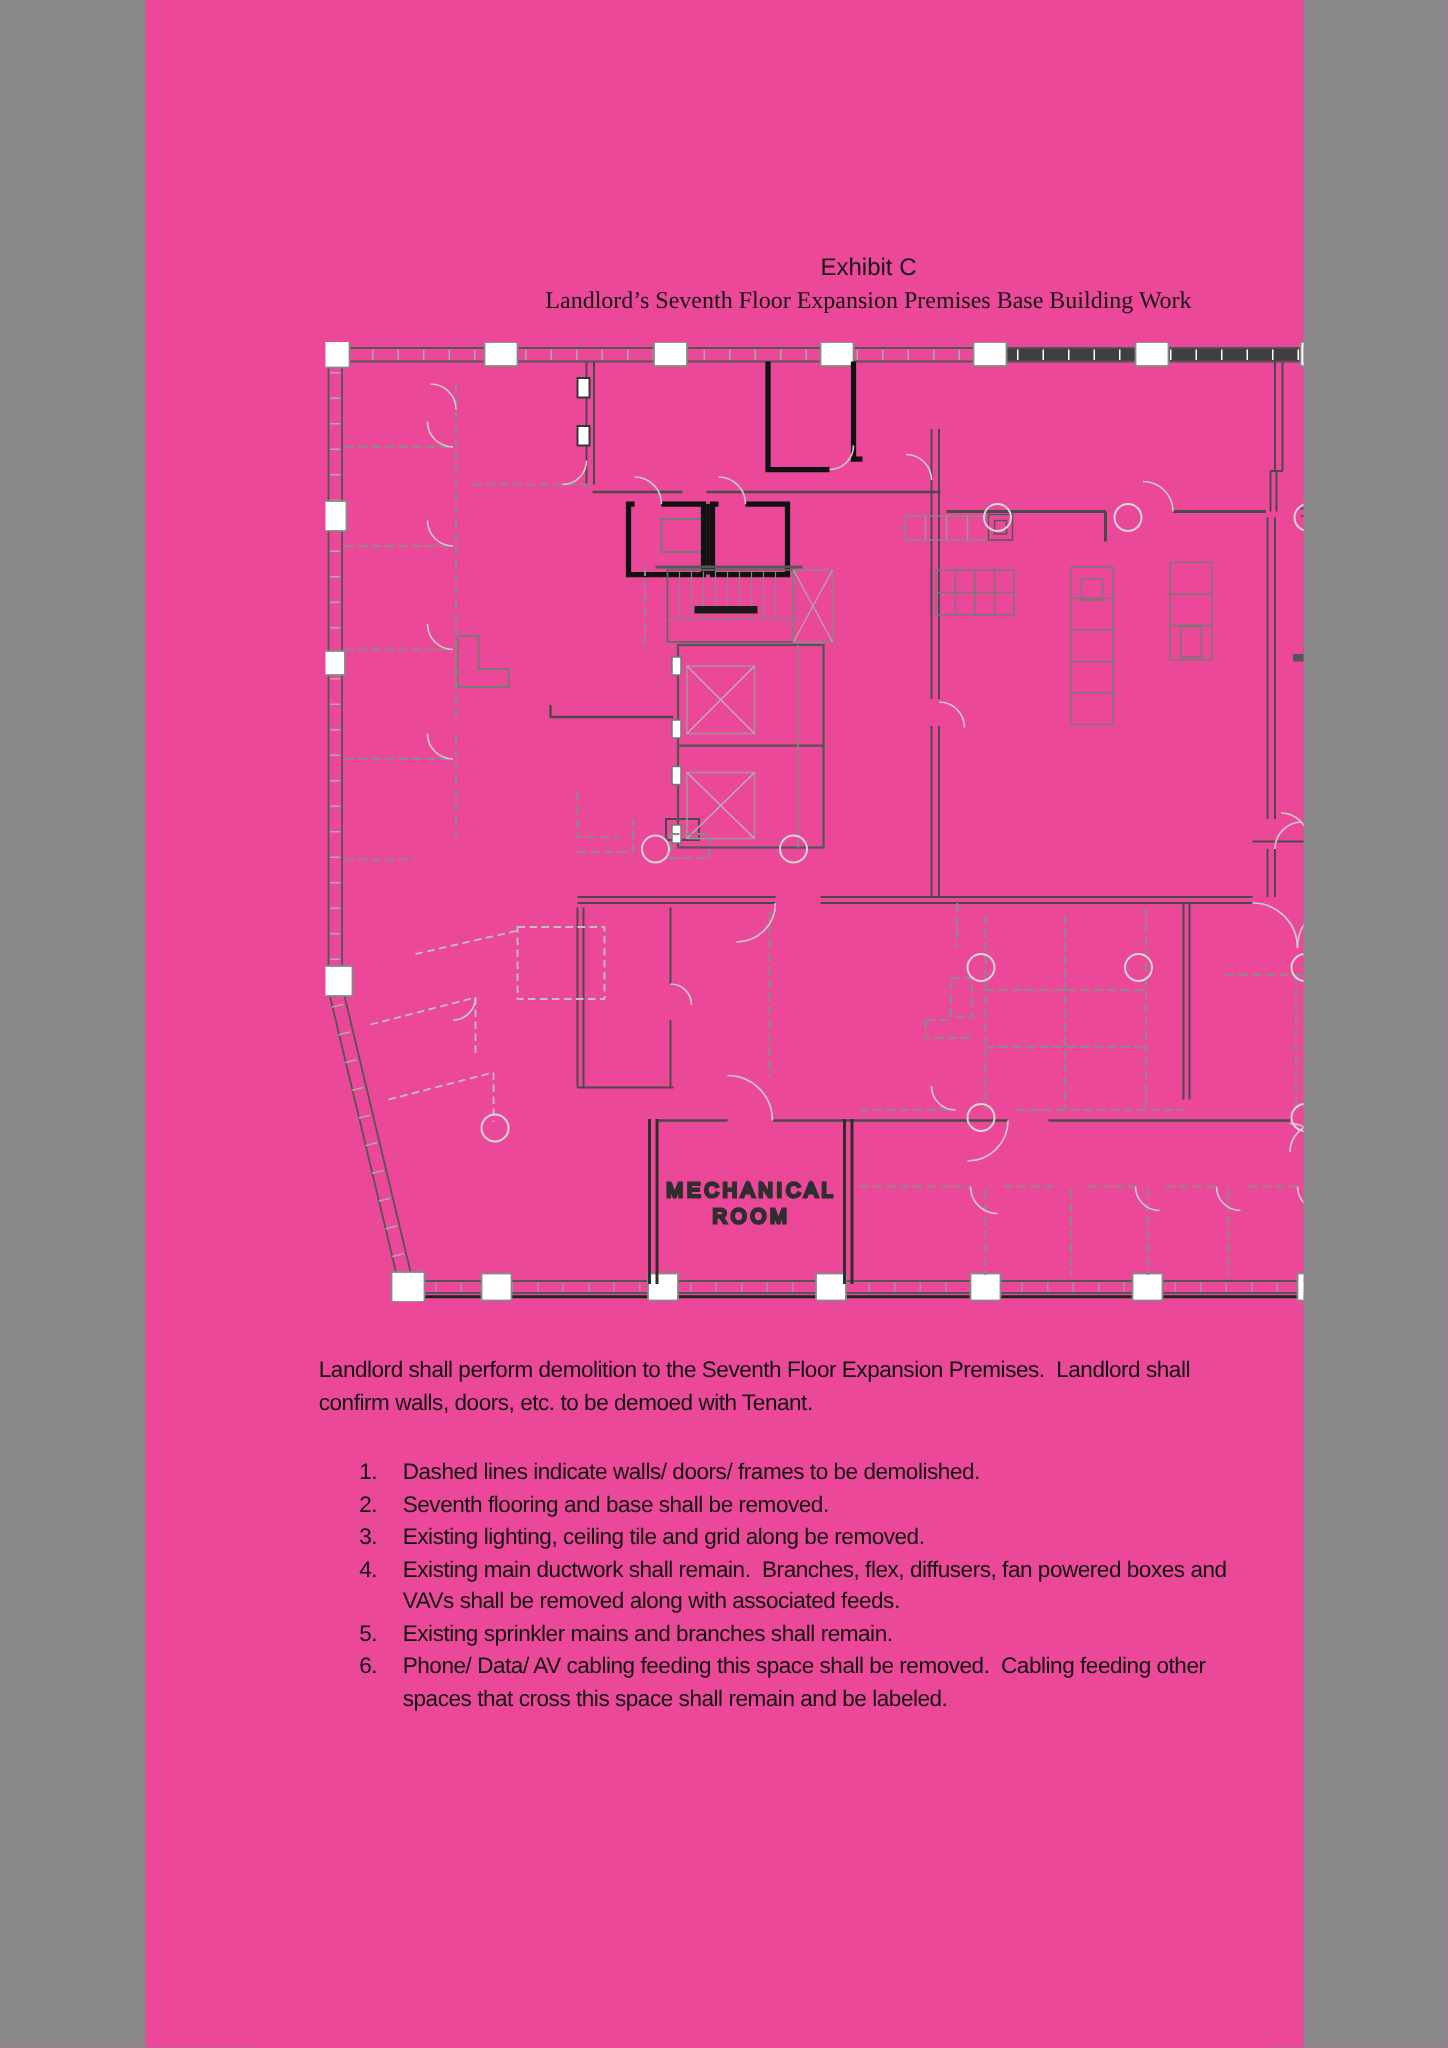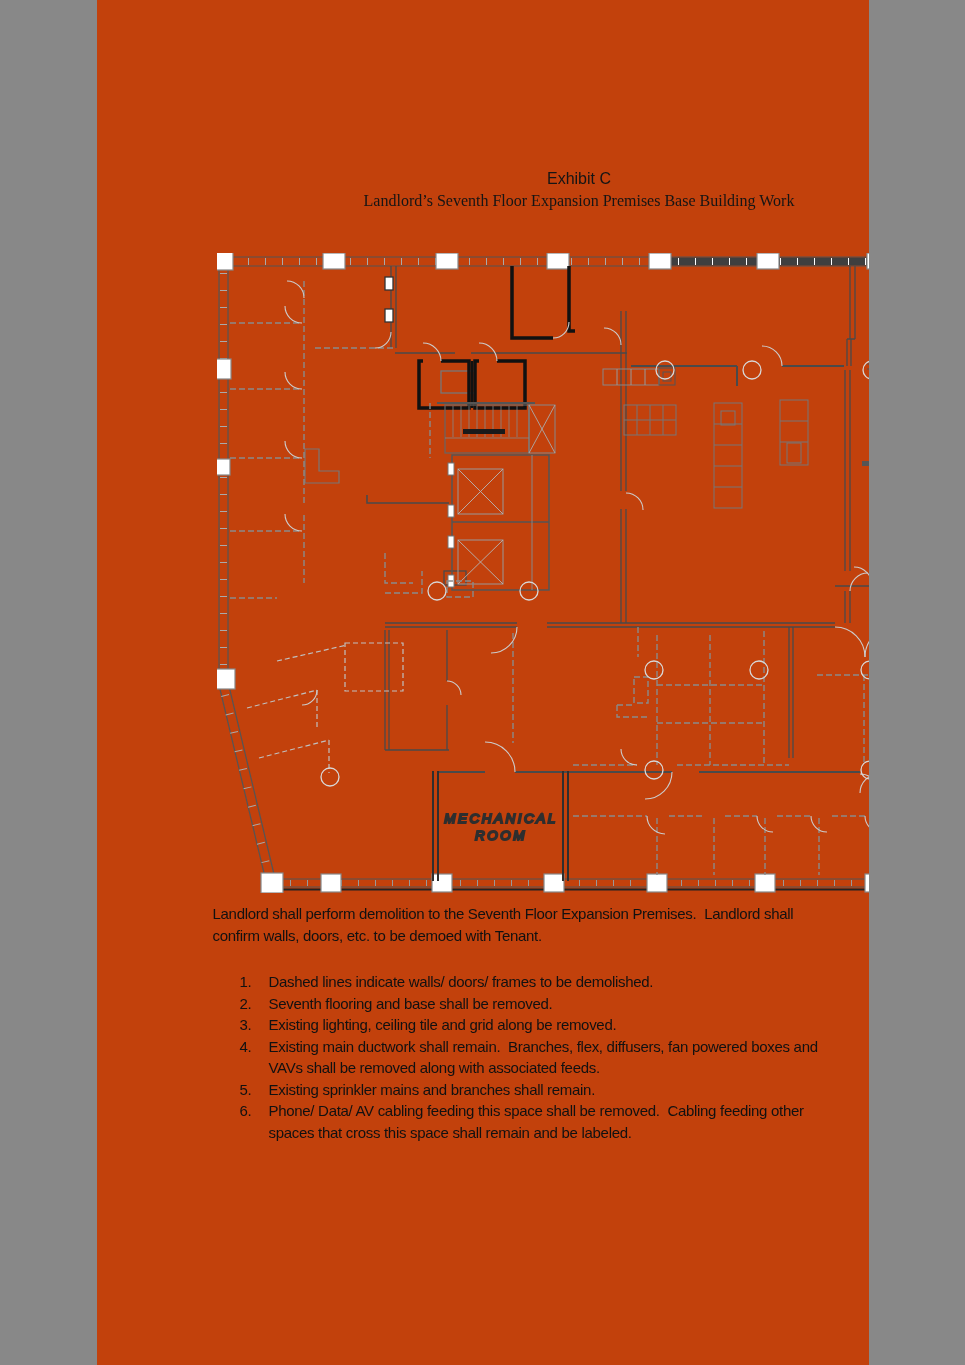--- a/index.html
+++ b/index.html
@@ -1,22 +1,22 @@
 <!DOCTYPE html>
 <html><head>
 <meta charset="utf-8">
 <style>
   html,body{margin:0;padding:0;background:#888;}
-  .page{position:relative;width:772px;height:1365px;background:#c2410c;margin:0 auto;overflow:hidden;
+  .page{position:relative;width:772px;height:1365px;background:#ec4899;margin:0 auto;overflow:hidden;
         font-family:"Liberation Sans",sans-serif;color:#111;}
   .title{position:absolute;top:170px;left:0;width:965px;text-align:center;
          font-size:16px;font-family:"Liberation Sans",sans-serif;color:#151515;}
   .subtitle{position:absolute;top:192px;left:0;width:965px;text-align:center;
          font-size:16px;font-family:"Liberation Serif",serif;color:#151515;}
-  .plan{position:absolute;left:120px;top:253px;width:725px;height:640px;font-style:italic;}
+  .plan{position:absolute;left:120px;top:228px;width:725px;height:640px;}
   .intro{position:absolute;left:116px;top:903px;width:760px;
          font-size:15px;line-height:21.5px;letter-spacing:-0.3px;white-space:pre-wrap;}
   .list{position:absolute;left:143px;top:971px;width:712px;}
   .item{display:flex;line-height:21.5px;font-size:15px;}
   .item .num{flex:none;width:29px;letter-spacing:-0.3px;}
   .item .txt{flex:1;letter-spacing:-0.3px;white-space:pre-wrap;}
   svg text.roomlbl{font-family:"Liberation Sans",sans-serif;font-size:13.5px;
          letter-spacing:2.5px;fill:#9a9a9a;text-anchor:middle;}
 </style>
 </head>

